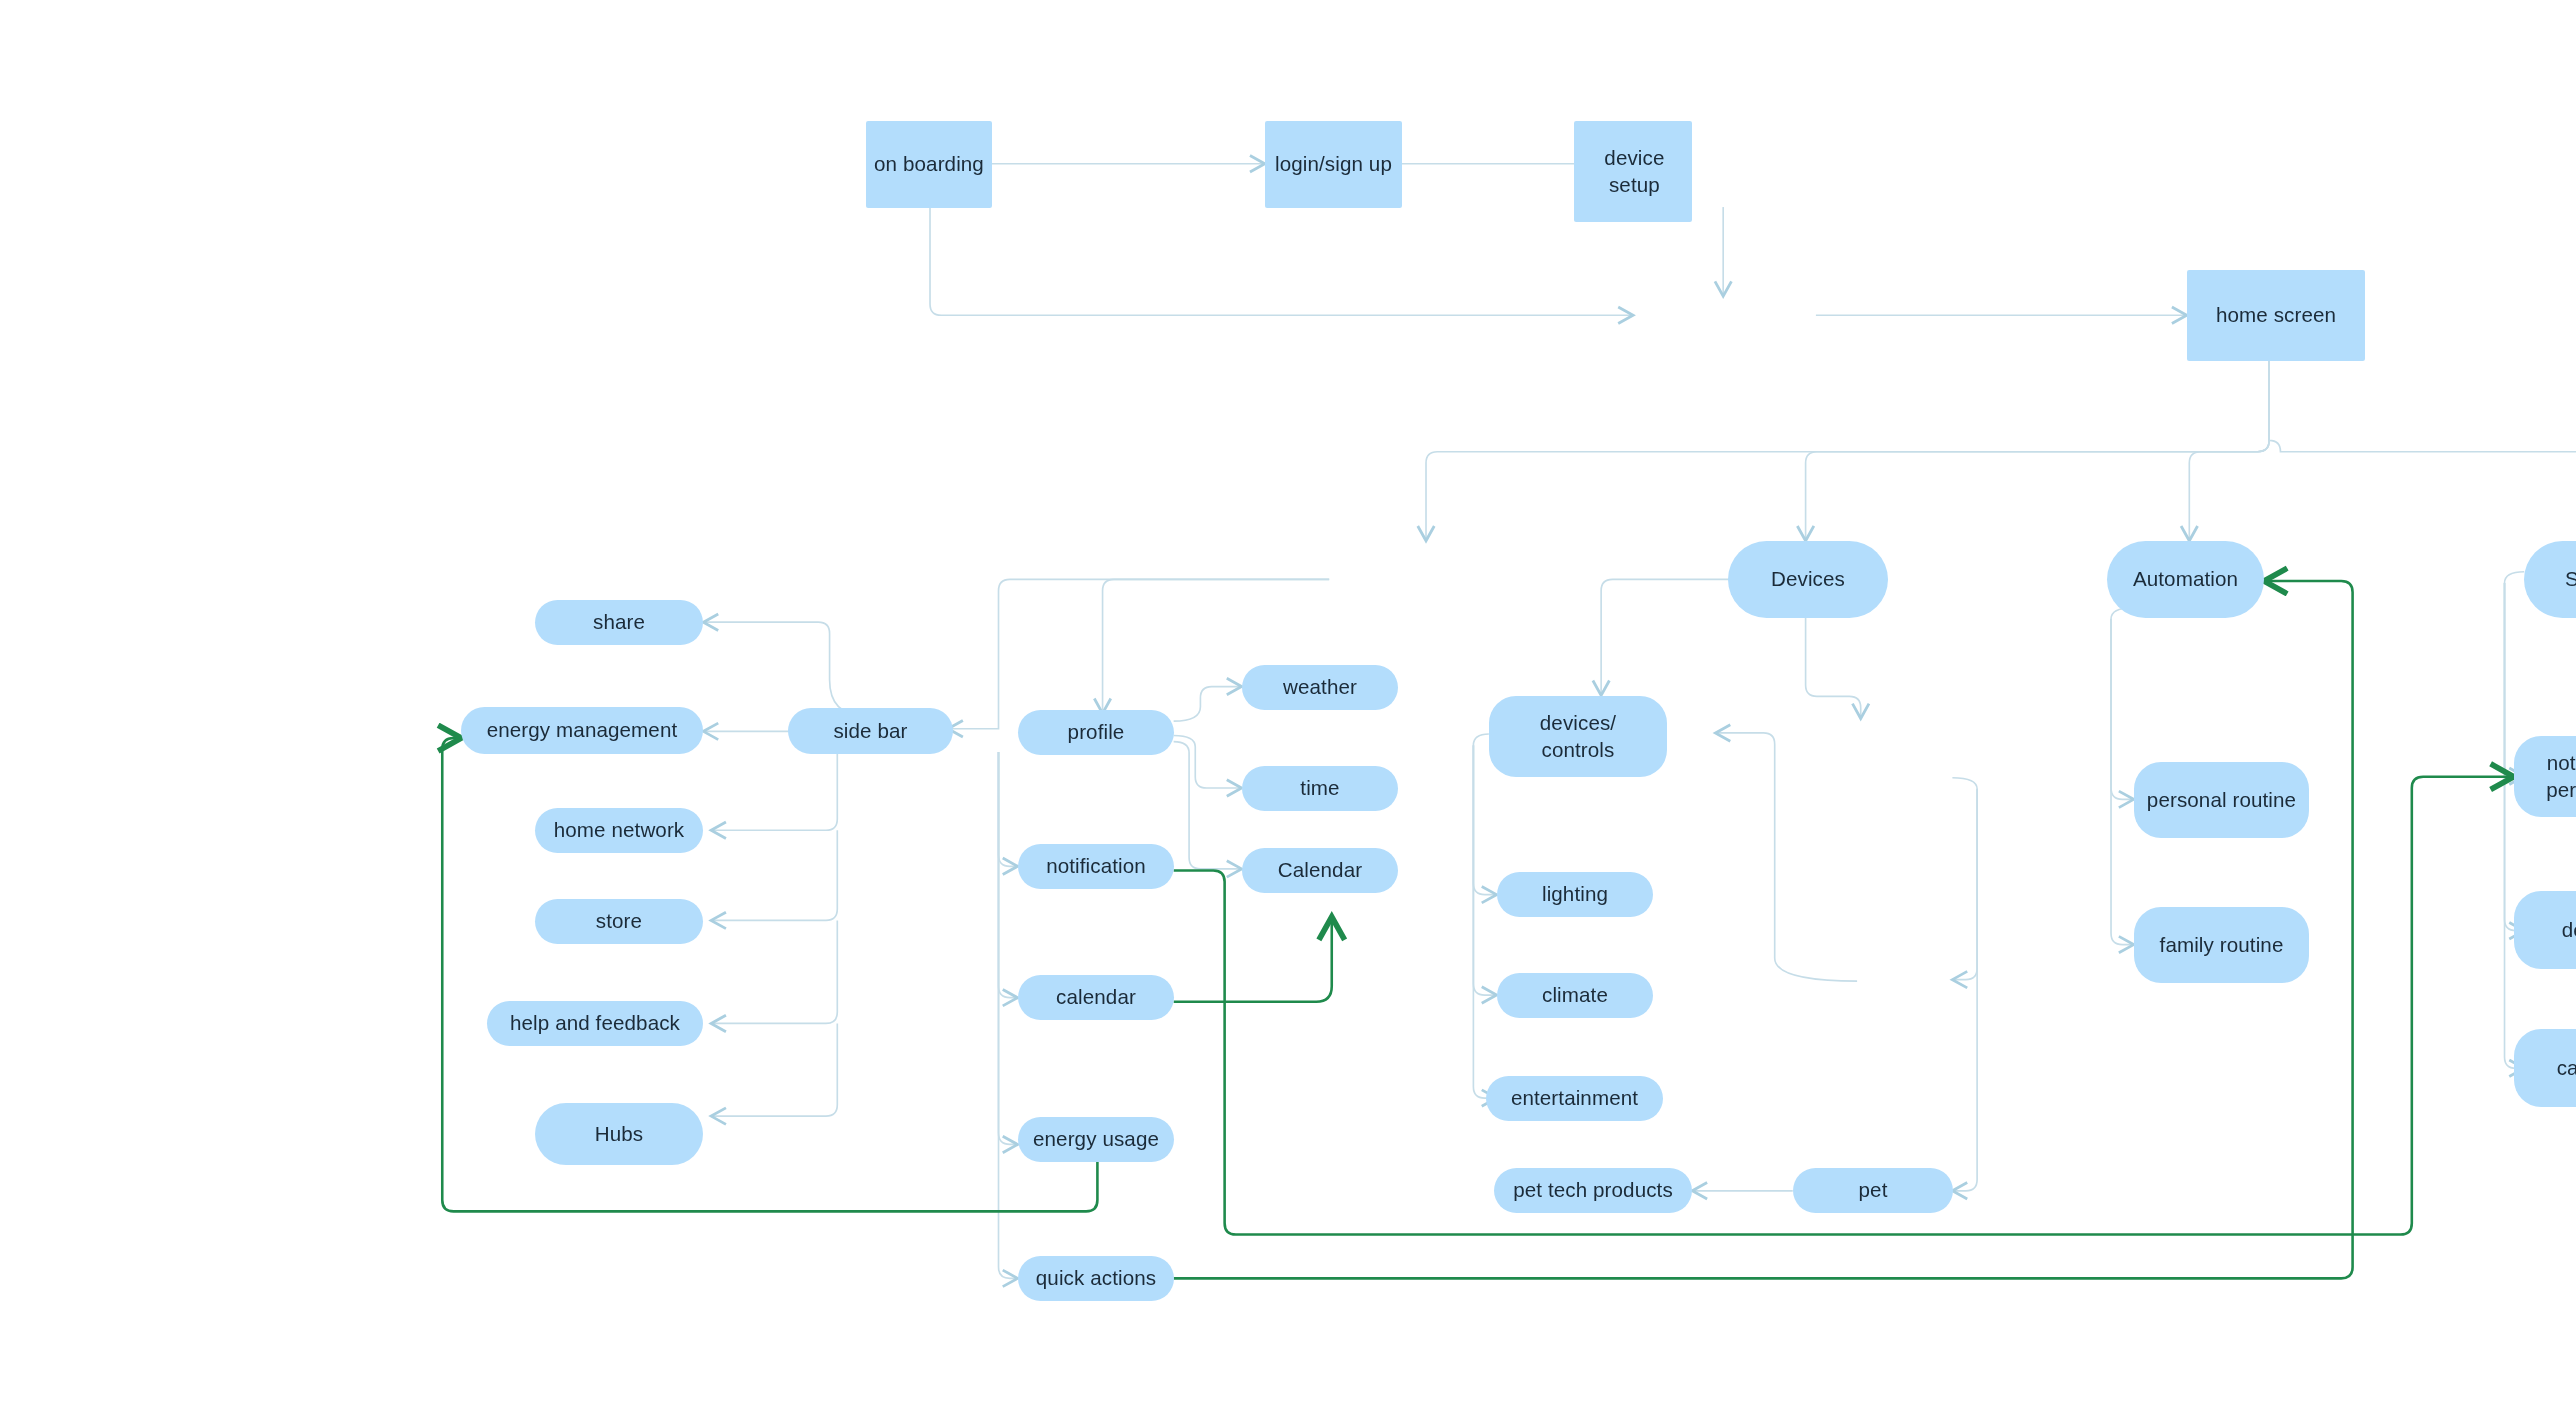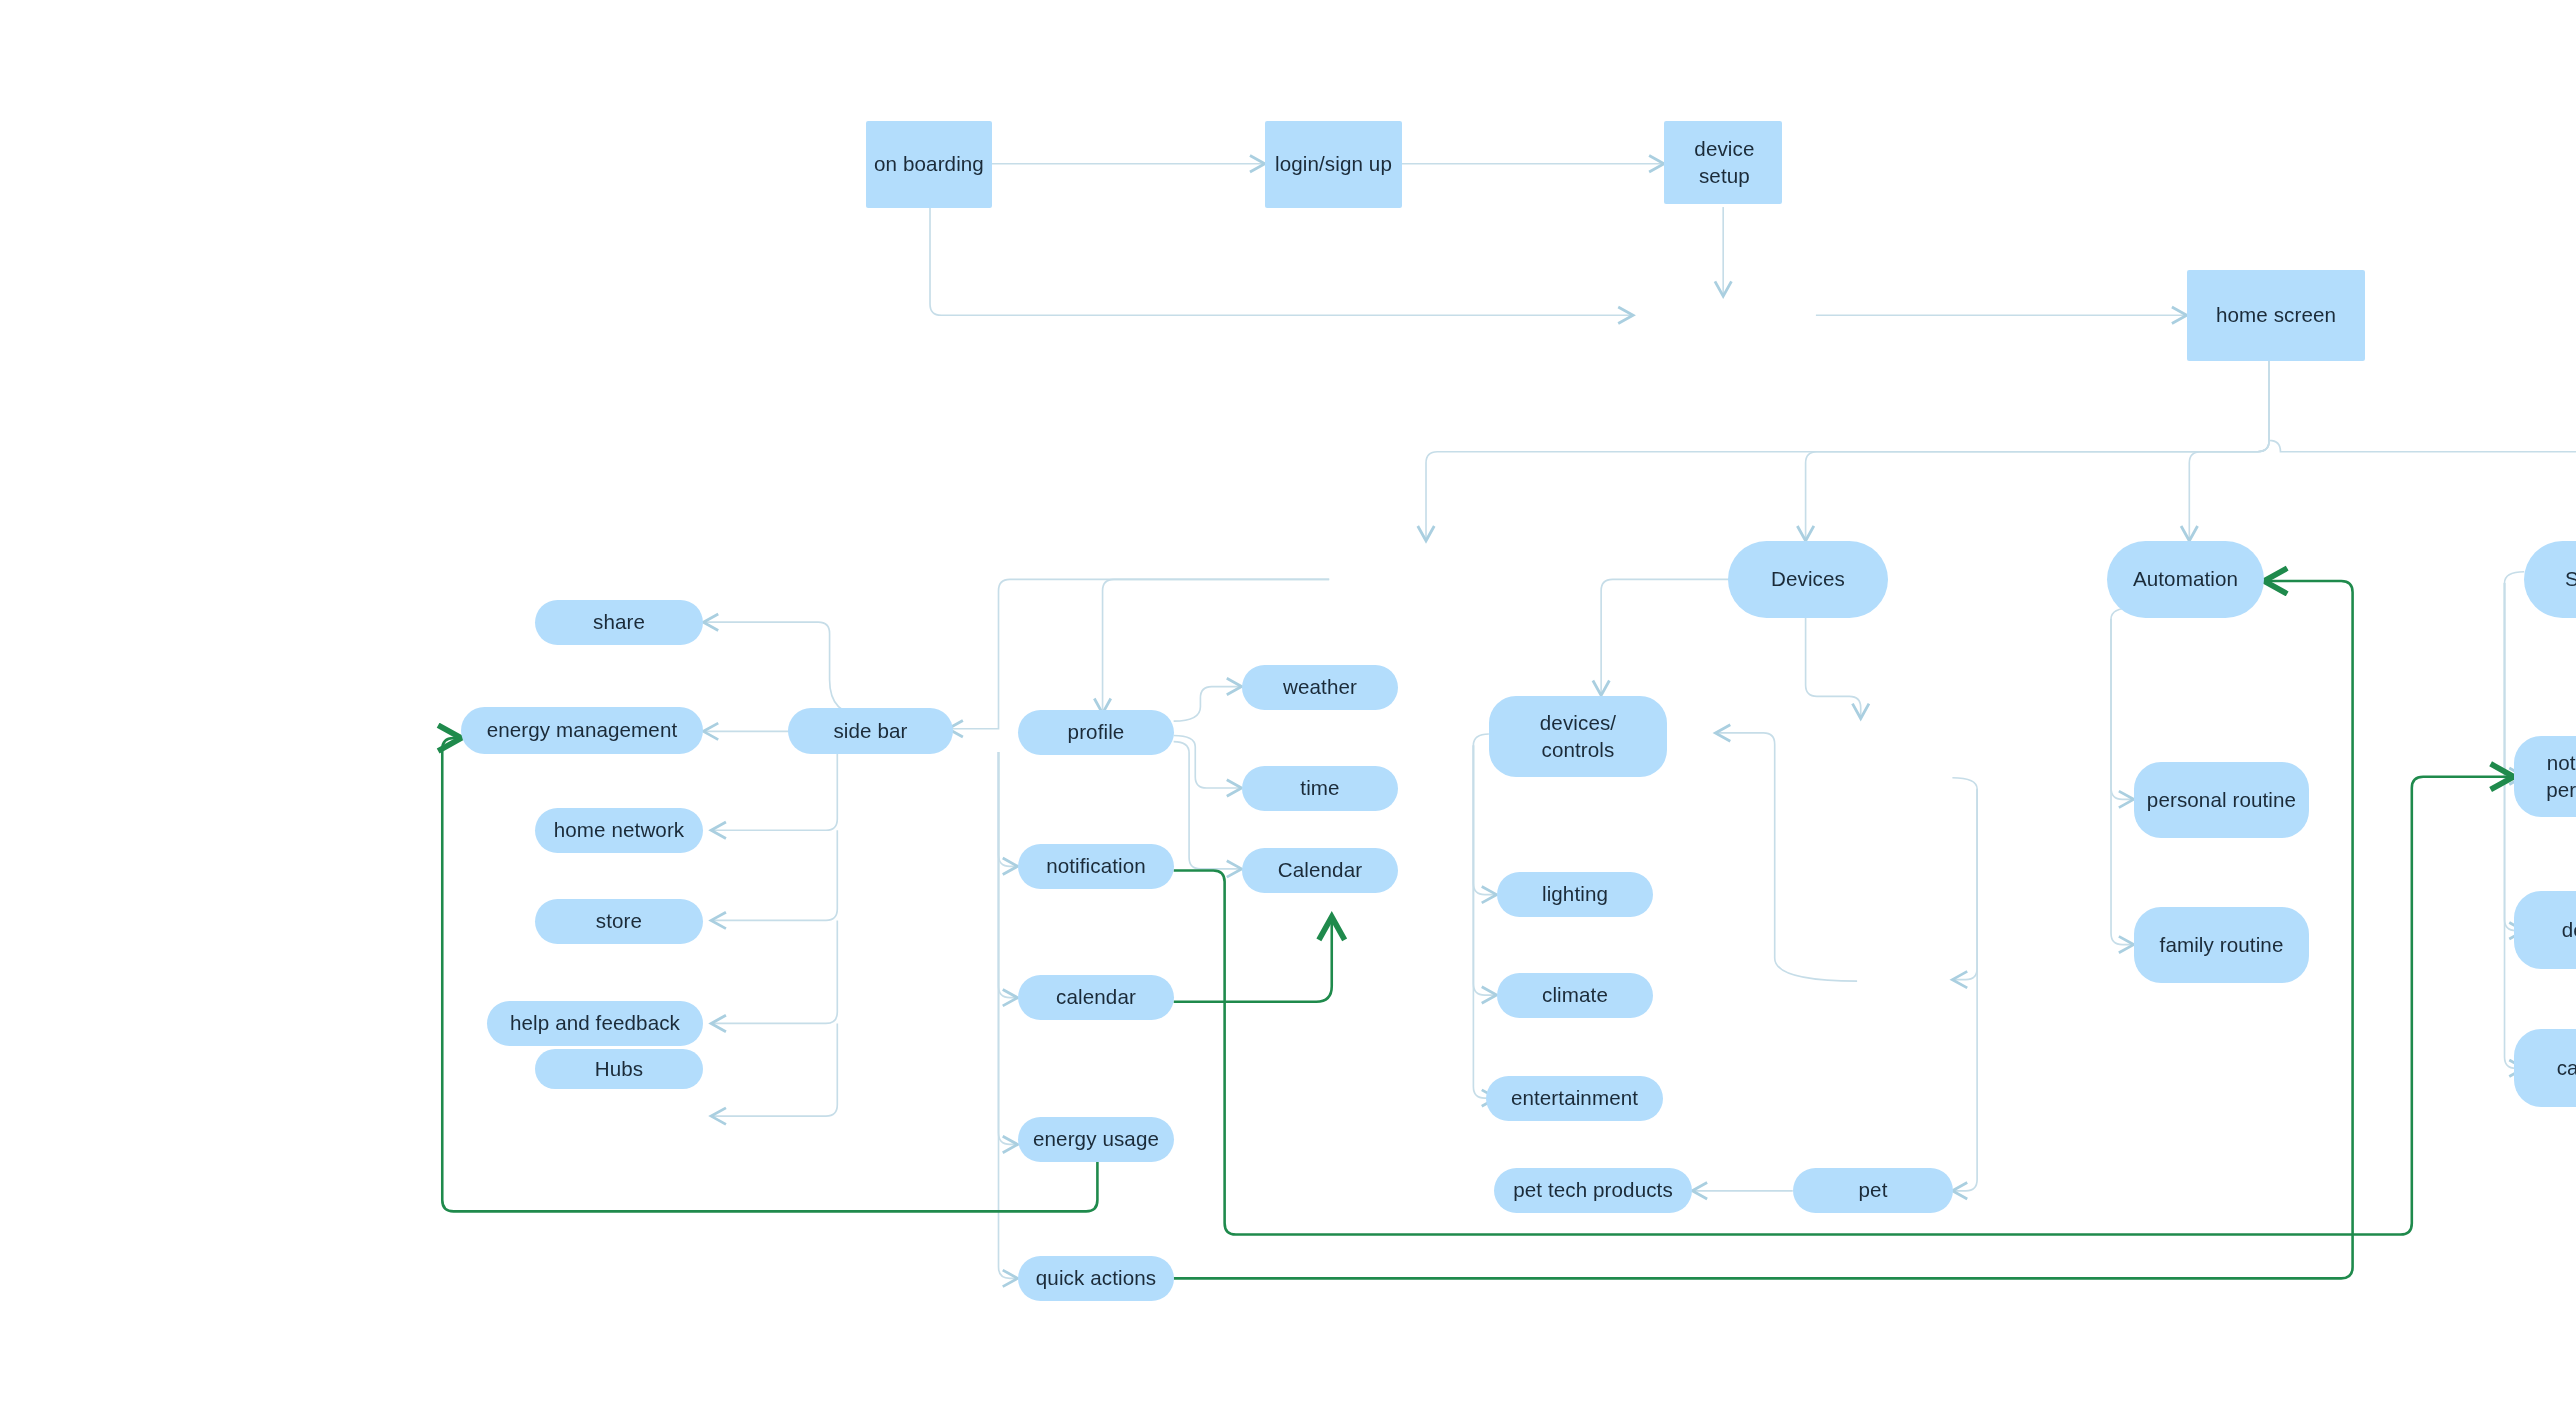--- a/index.html
+++ b/index.html
@@ -124,34 +124,34 @@
       <path d="M2130,2255 L2130,2330 Q2130,2352 2108,2352 L880,2352 Q858,2352 858,2330 L858,1455 Q858,1433 880,1433 L895,1433"></path>
 
       <path d="M2278,1690 L2355,1690 Q2377,1690 2377,1712 L2377,2375 Q2377,2397 2399,2397 L4660,2397 Q4682,2397 4682,2375 L4682,1530 Q4682,1508 4704,1508 L4880,1508"></path>
 
       <path d="M2278,2482 L4545,2482 Q4567,2482 4567,2460 L4567,1150 Q4567,1128 4545,1128 L4395,1128"></path>
     </g>
   </svg>
 
   <div class="node sq" style="left:866px;top:121px;width:126px;height:87px;">on boarding</div>
   <div class="node sq" style="left:1265px;top:121px;width:137px;height:87px;">login/sign up</div>
-  <div class="node sq" style="left:1664px;top:121px;width:118px;height:83px;padding-left:8px;">device
+  <div class="node sq" style="left:1574px;top:121px;width:118px;height:101px;padding-left:8px;">device
 setup</div>
   <div class="node sq" style="left:2187px;top:270px;width:178px;height:91px;">home screen</div>
 
   <div class="node big" style="left:1728px;top:541px;width:160px;height:77px;">Devices</div>
   <div class="node big" style="left:2107px;top:541px;width:157px;height:77px;">Automation</div>
   <div class="node big" style="left:2524px;top:541px;width:157px;height:77px;">Security</div>
 
   <div class="node pill" style="left:535px;top:600px;width:168px;height:45px;">share</div>
   <div class="node pill" style="left:461px;top:707px;width:242px;height:47px;">energy management</div>
   <div class="node pill" style="left:535px;top:808px;width:168px;height:45px;">home network</div>
   <div class="node pill" style="left:535px;top:899px;width:168px;height:45px;">store</div>
   <div class="node pill" style="left:487px;top:1001px;width:216px;height:45px;">help and feedback</div>
-  <div class="node pill" style="left:535px;top:1049px;width:168px;height:40px;">Hubs</div>
+  <div class="node pill" style="left:535px;top:1103px;width:168px;height:62px;">Hubs</div>
   <div class="node pill" style="left:788px;top:708px;width:165px;height:46px;">side bar</div>
 
   <div class="node pill" style="left:1018px;top:710px;width:156px;height:45px;">profile</div>
   <div class="node pill" style="left:1018px;top:844px;width:156px;height:45px;text-align:center;">notification</div>
   <div class="node pill" style="left:1018px;top:975px;width:156px;height:45px;">calendar</div>
   <div class="node pill" style="left:1018px;top:1117px;width:156px;height:45px;">energy usage</div>
   <div class="node pill" style="left:1018px;top:1256px;width:156px;height:45px;">quick actions</div>
 
   <div class="node pill" style="left:1242px;top:665px;width:156px;height:45px;">weather</div>
   <div class="node pill" style="left:1242px;top:766px;width:156px;height:45px;">time</div>

